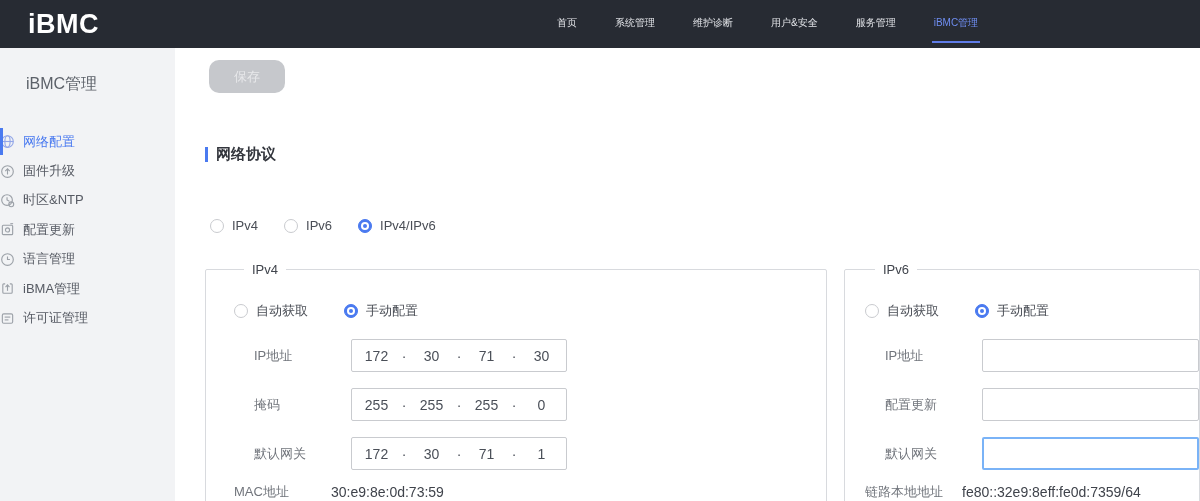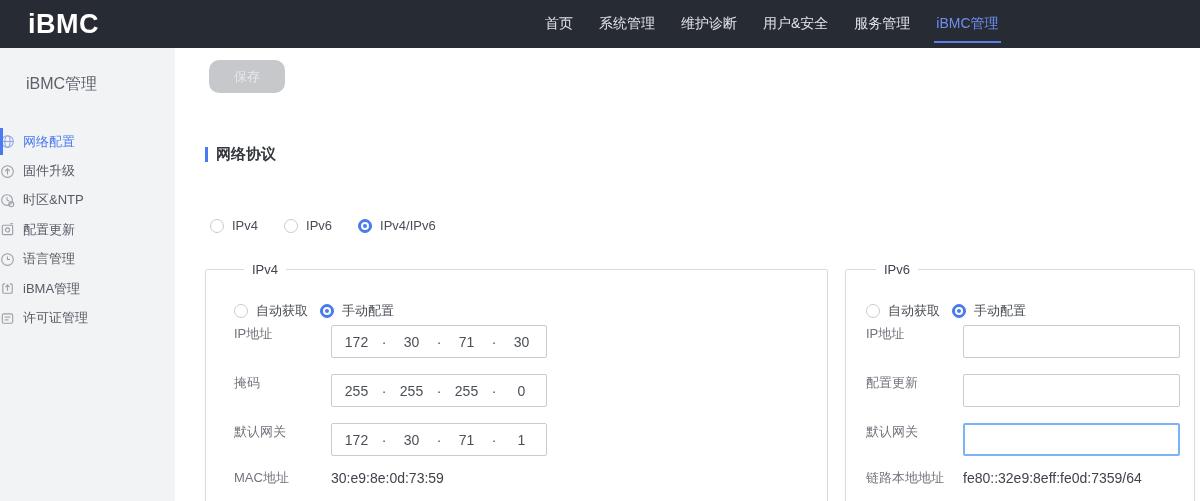--- a/index.html
+++ b/index.html
@@ -4,22 +4,22 @@
 <style>
   * { margin:0; padding:0; box-sizing:border-box; }
   html,body { width:1200px; height:501px; overflow:hidden; background:#fff;
     font-family:"Liberation Sans", sans-serif; }
 
   
   .topbar { position:relative; height:48px; background:#272b33; }
   .logo { position:absolute; left:28px; top:0; line-height:48px;
     color:#fff; font-size:27px; font-weight:700; letter-spacing:.5px; }
   .topnav { position:absolute; left:545px; top:0; height:48px; display:flex; gap:26px; }
-  .topnav-item { position:relative; line-height:46px; font-size:14px; color:#e2e4e8;
-    cursor:pointer; white-space:nowrap; }
+  .topnav-item { position:relative; line-height:46px; font-size:10px; color:#e2e4e8;
+    cursor:pointer; white-space:nowrap;margin-left:12px; }
   .topnav-item.active { color:#6f8ef2; }
   .topnav-item.active::after { content:""; position:absolute; left:-2px; right:-2px;
     bottom:5px; height:2px; background:#5f7ce8; }
 
   
   .sidebar { position:absolute; top:48px; left:0; width:175px; height:453px;
     background:#f2f3f5; }
   .sidebar-title { margin:26px 0 0 26px; font-size:16px; color:#5c6169; }
   .side-list { margin-top:32px; }
   .side-item { position:relative; height:29.4px; display:flex; align-items:center;
@@ -59,23 +59,23 @@
   .radio .rlabel { font-size:13px; color:#4a4e56; }
 
   .proto-row { margin:54px 0 0 35px; display:flex; gap:26px; align-items:center; }
 
   
   .fs-row { display:flex; margin:29px 0 0 30px; }
   fieldset { border:1px solid #d8dade; border-radius:2px; height:280px; }
   fieldset legend { font-size:13px; color:#41454d; padding:0 8px; margin-left:10px; }
   .fs-ipv4 { width:623px; margin-right:17px; padding:20px 0 0 28px; }
   .fs-ipv6 { width:350px; padding:20px 0 0 20px; }
-  .mode-row { display:flex; gap:12px; height:28px; align-items:center; }
-
-  .frow { display:flex; height:33px; margin-bottom:16px; }
+  .mode-row { display:flex; gap:36px; margin-bottom:14px; height:28px; align-items:center; }
+
+  .frow { display:flex; align-items:center; height:33px; margin-bottom:16px;margin-left:20px; }
   .flabel { width:97px; font-size:13px; color:#71757c; flex:none; }
   .frow-static { display:flex; align-items:center; height:20px; margin-top:-4px; }
   .fvalue { font-size:14px; color:#3f434b; }
 
   .ipbox { width:216px; height:33px; border:1px solid #c9cbcf; border-radius:2px;
     display:flex; align-items:center; background:#fff; }
   .ipseg { flex:1; text-align:center; font-size:14px; color:#4a4f58; cursor:text; }
   .ipdot { width:6px; text-align:center; color:#4a4f58; font-size:14px; flex:none; }
 
   .txt-input { width:217px; height:33px; border:1px solid #c9cbcf; border-radius:2px;

